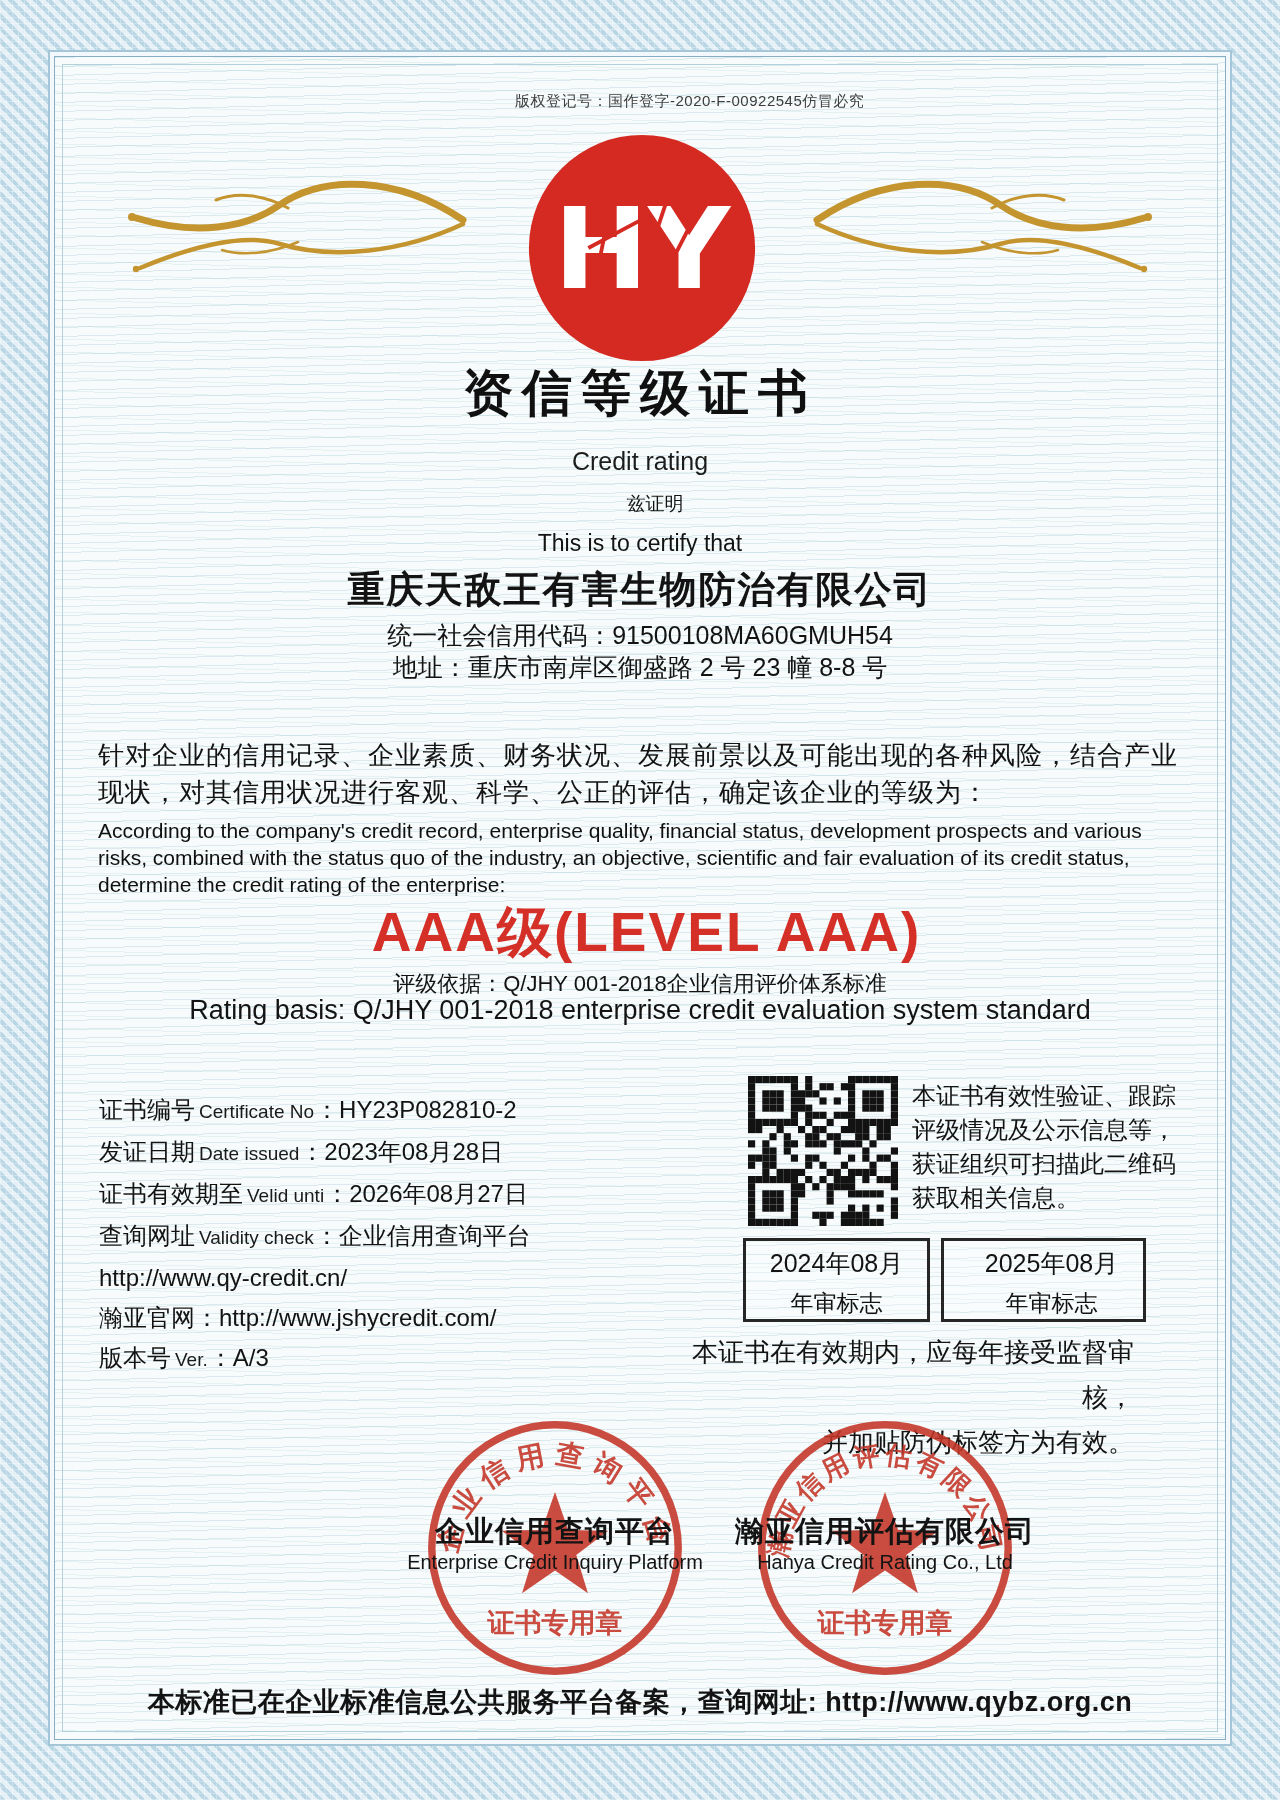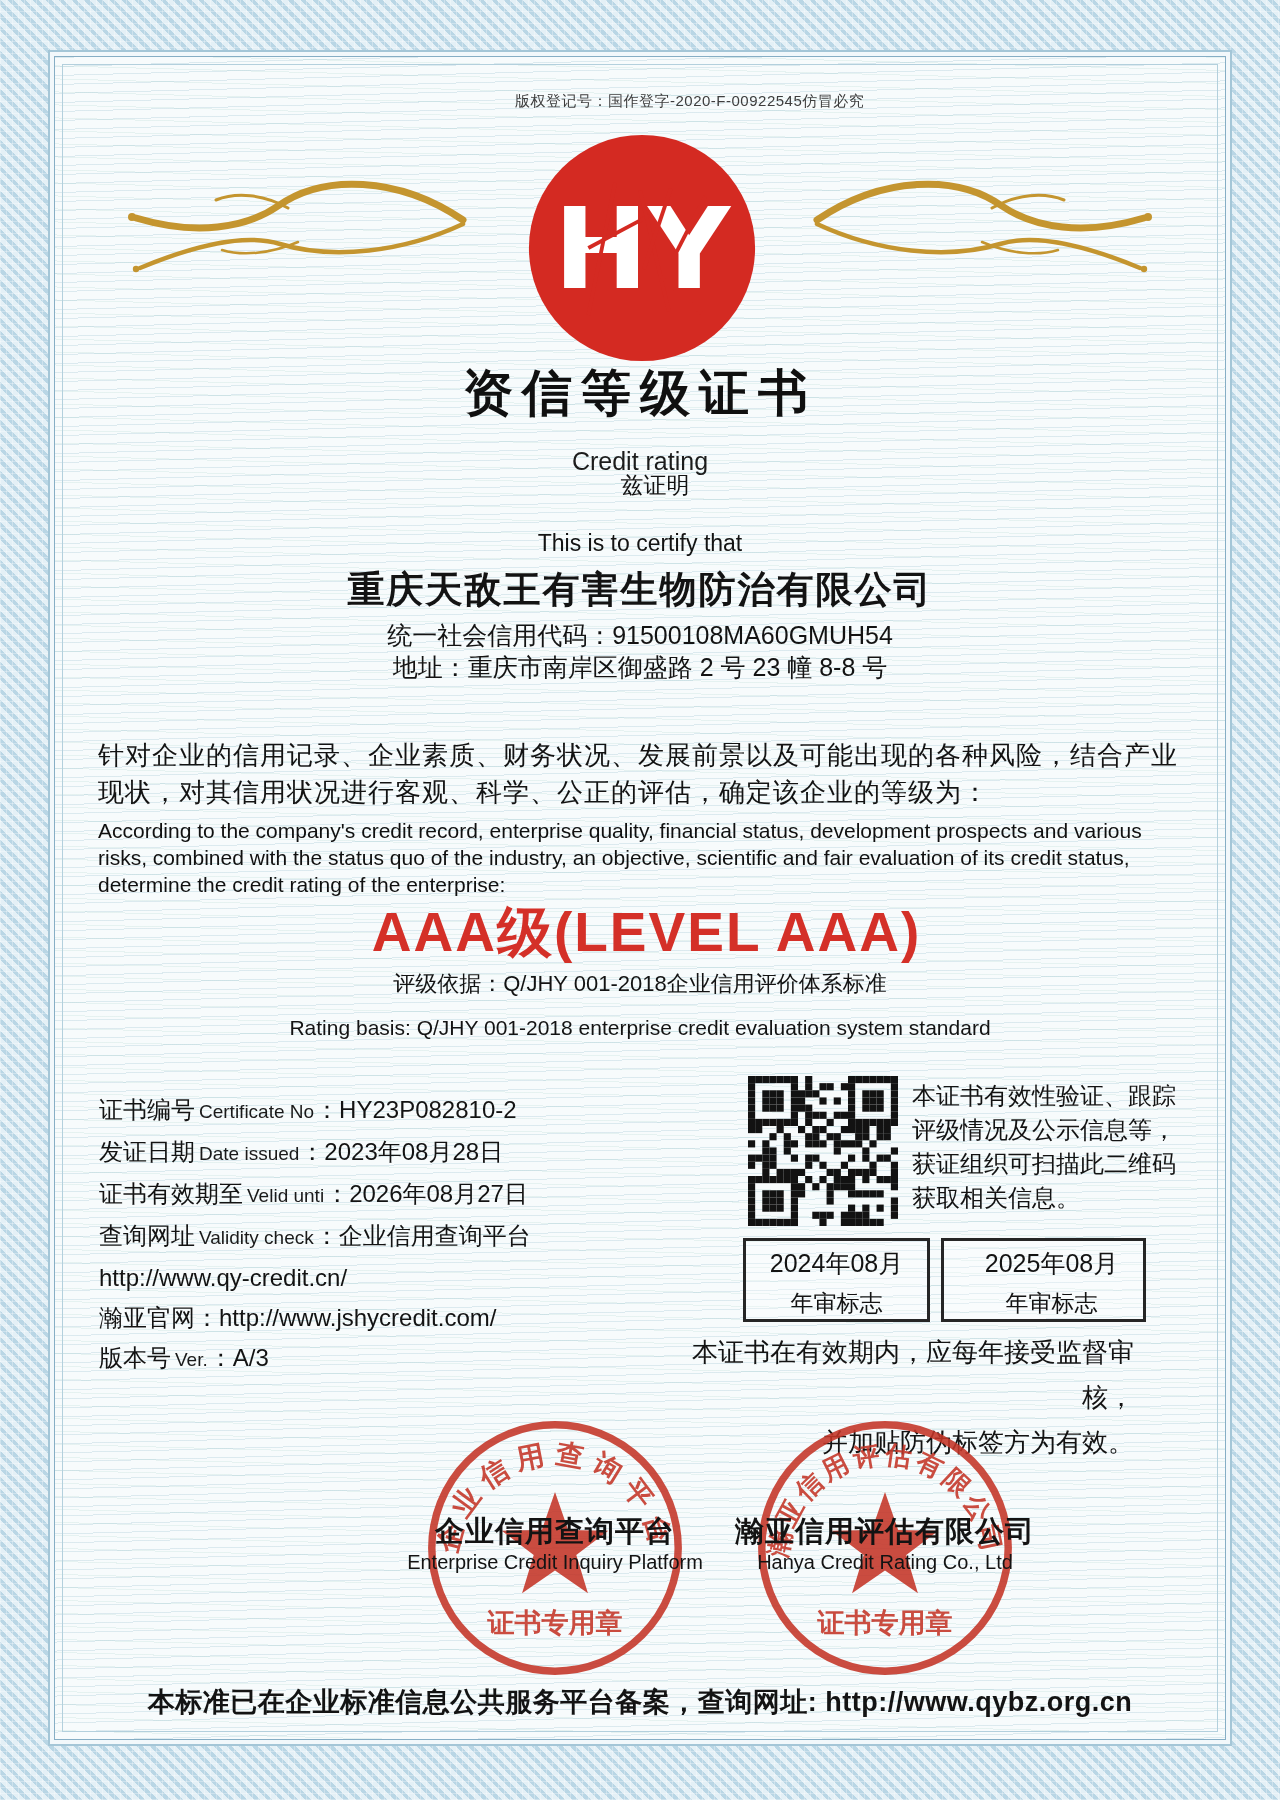--- a/index.html
+++ b/index.html
@@ -20,31 +20,31 @@
       #f7fbfc;
     border:1px solid #86aec5;
     box-shadow:0 0 0 4px #f2f8fb, 0 0 0 6px #a4c6d7;
   }
   .inner::before{content:""; position:absolute; inset:7px; border:1px solid #b3d0dd; pointer-events:none;}
   .abs{position:absolute;}
   .center{left:0; right:0; text-align:center;}
   .copyright{left:515px; top:92px; font-size:15px; color:#3d3d3d; letter-spacing:.5px;}
   .title-zh{top:360px; font-size:50px; font-weight:bold; letter-spacing:9px; color:#101010;}
   .title-en{top:447px; font-size:25px; color:#1c1c1c;}
-  .certify-zh{top:470px; font-size:23px;margin-left:30px;}
+  .certify-zh{top:491px; font-size:19px;margin-left:30px;}
   .certify-en{top:530px; font-size:23px;}
   .company-name{top:565px; font-size:37px; font-weight:bold; letter-spacing:2px;}
   .credit-code{top:619px; font-size:25px;}
   .address{top:651px; font-size:25px;}
   .statement{left:98px; top:737px; width:1088px;}
   .statement-zh{font-size:26px; line-height:37px; letter-spacing:1px;}
   .statement-en{font-size:21px; line-height:27px; margin-top:6px; color:#101010;}
   .rating-level{top:896px; font-size:55px; font-weight:bold; letter-spacing:2px;}
   .basis-zh{top:969px; font-size:22px;}
-  .basis-en{top:1016px; font-size:21px;}
+  .basis-en{top:995px; font-size:27px;}
   .details{left:99px; top:1090px; font-size:24px; line-height:40px; width:540px;}
   .detail-row .lbl-en{font-size:19px; color:#1a1a1a; margin:0 1px 0 4px;}
   .qr-box{left:748px; top:1076px; width:150px; height:150px;}
   .qr-note{left:912px; top:1079px; width:270px; font-size:24px; line-height:34px;}
   .mark-box{top:1238px; height:72px; border:3px solid #262626; text-align:center; padding-top:6px;
             background:rgba(255,255,255,.25);}
   .mark-box .period{font-size:25px;}
   .mark-box .mlabel{font-size:23px; margin-top:8px;}
   .mark-1{left:743px; width:181px;}
   .mark-2{left:941px; width:183px;padding-left:16px;}

